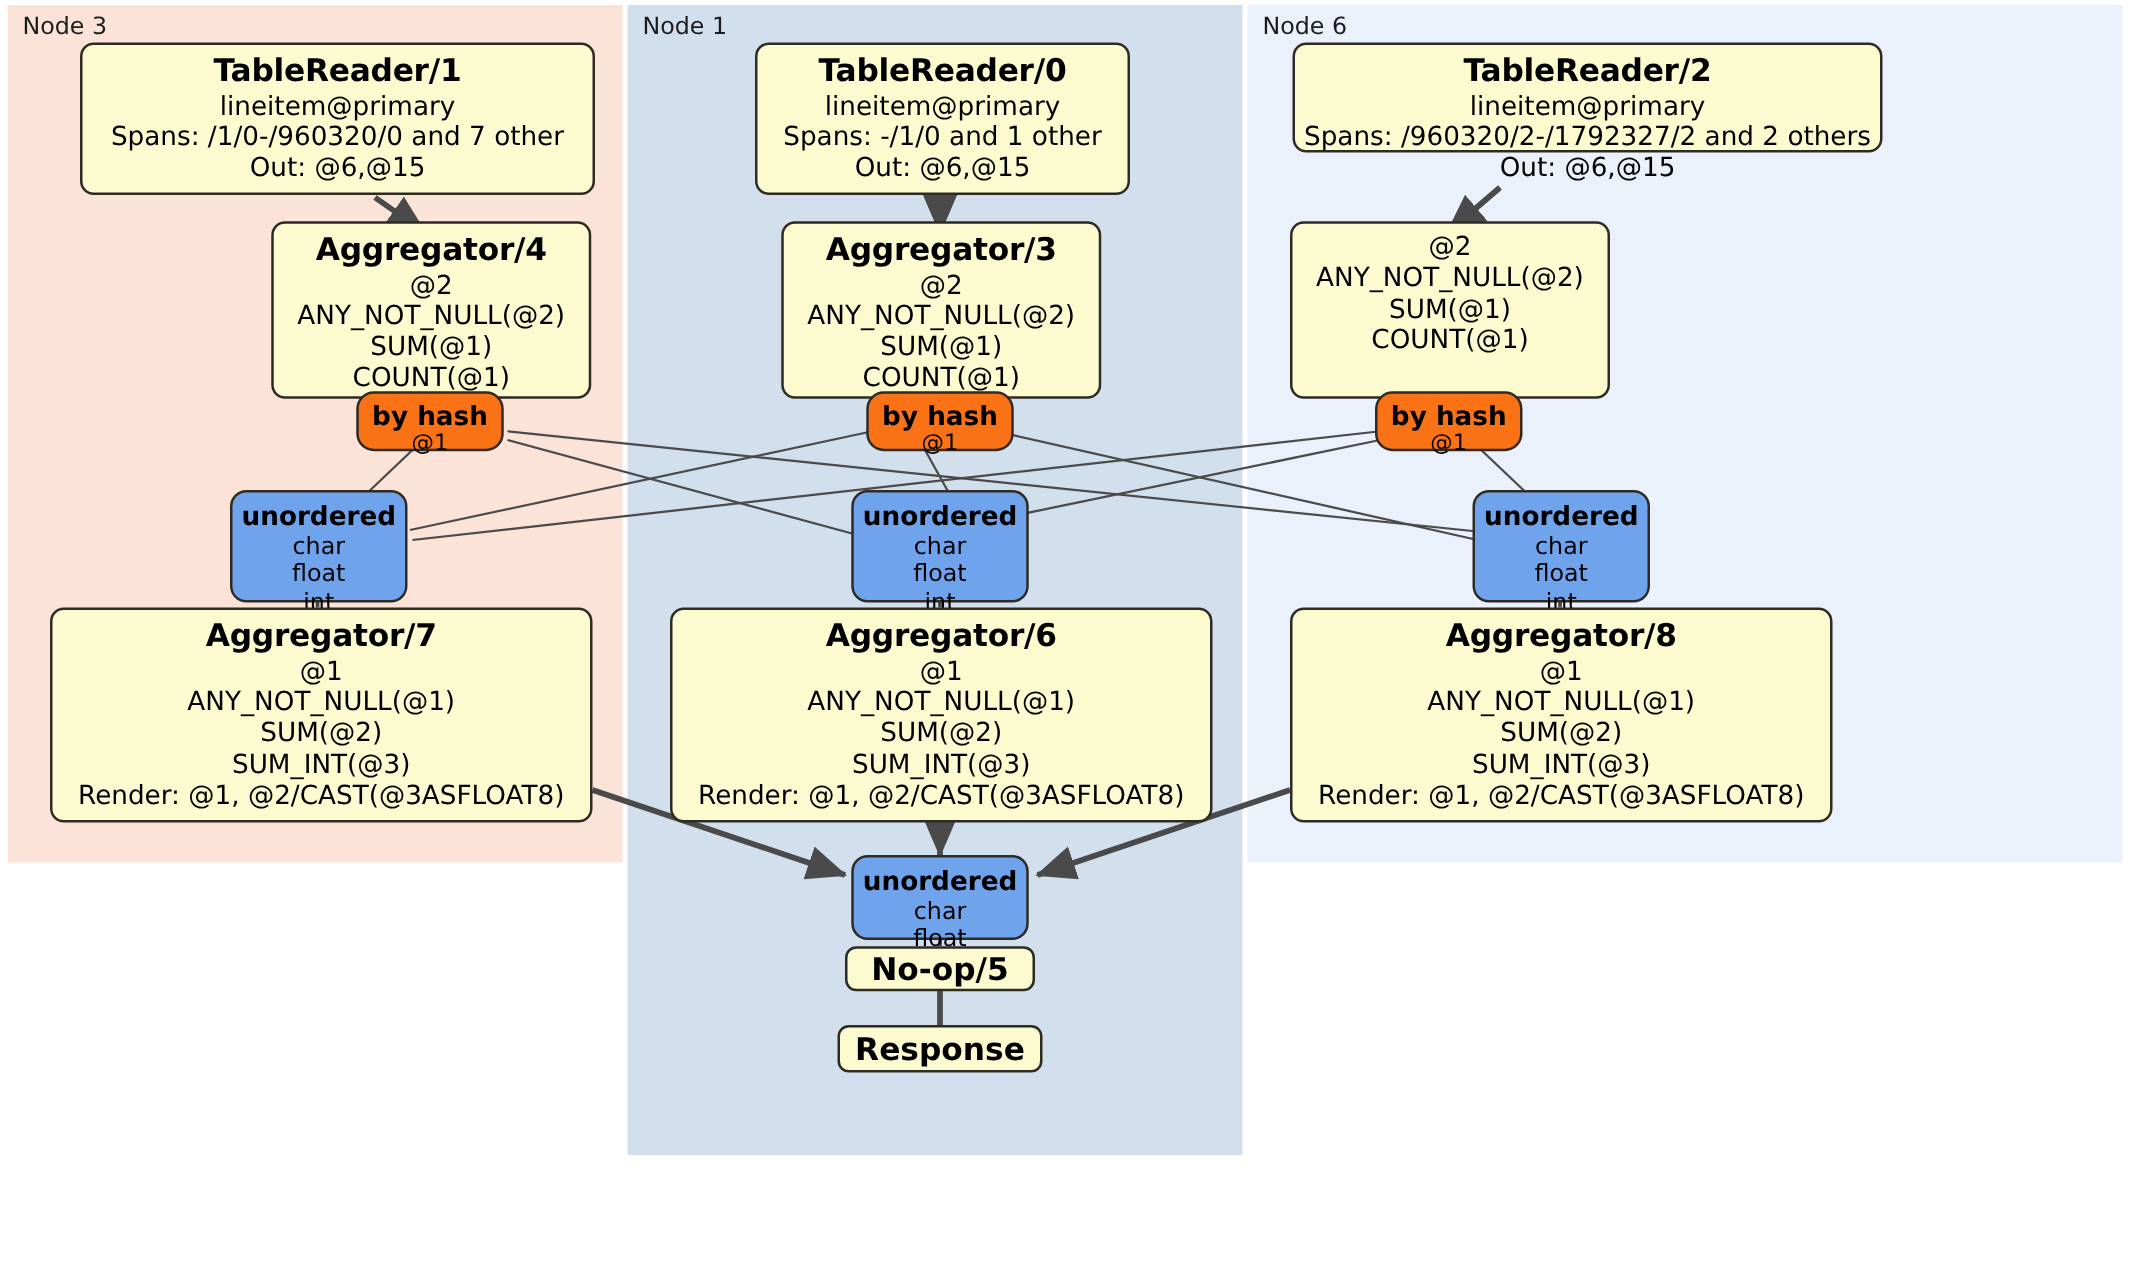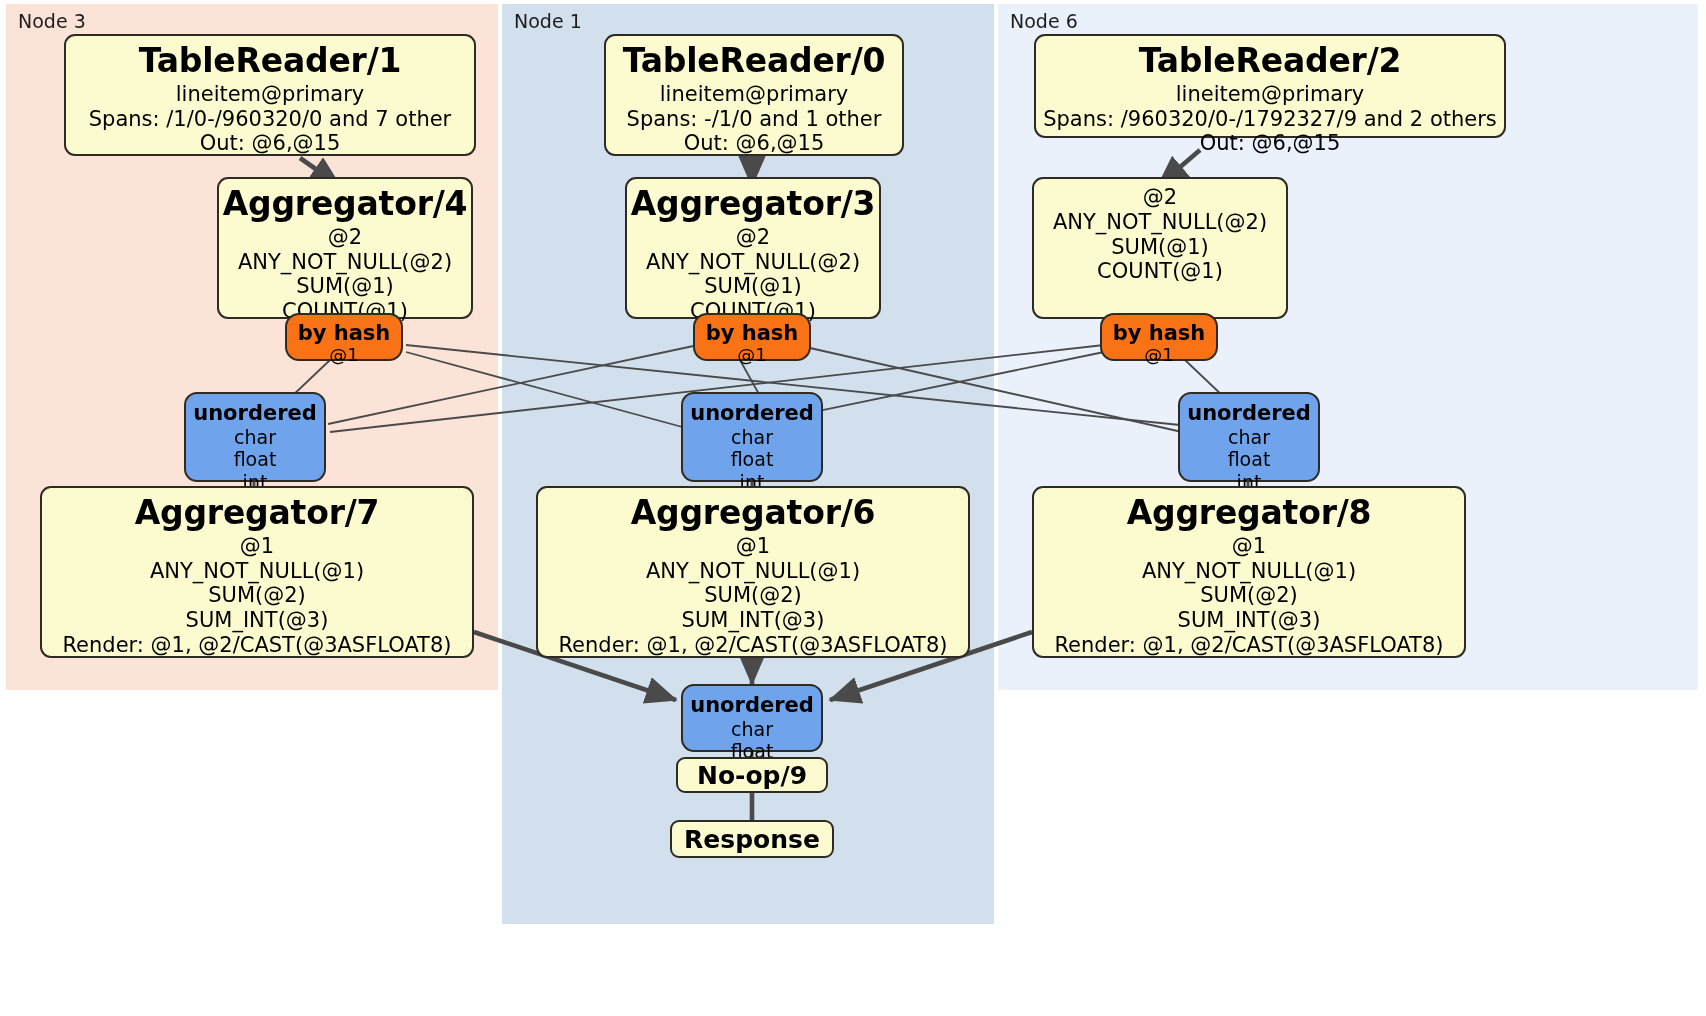--- a/index.html
+++ b/index.html
@@ -45,21 +45,21 @@
     background: #fbfbcf;
     border: 2.2px solid #2e2a24;
     border-radius: 11px;
     text-align: center;
     color: #000000;
     padding-top: 6px;
     line-height: 1.18;
   }
   .proc-title {
     font-weight: bold;
-    font-size: 33px;
+    font-size: 25px;
     letter-spacing: -0.2px;
     display: block;
     margin-bottom: 1px;
   }
   .proc-line {
     font-size: 21px;
     display: block;
     white-space: nowrap;
   }
   .small-box {
@@ -180,24 +180,24 @@
     <span class="proc-line">Out: @6,@15</span>
   </div>
 
   <div class="proc-box" style="left:604px; top:34px; width:300px; height:122px;">
     <span class="proc-title">TableReader/0</span>
     <span class="proc-line">lineitem@primary</span>
     <span class="proc-line">Spans: -/1/0 and 1 other</span>
     <span class="proc-line">Out: @6,@15</span>
   </div>
 
-  <div class="proc-box" style="left:1034px; top:34px; width:472px; height:104px;">
+  <div class="proc-box" style="left:1034px; top:34px; width:472px; height:88px;">
     <span class="proc-title">TableReader/2</span>
     <span class="proc-line">lineitem@primary</span>
-    <span class="proc-line">Spans: /960320/0-/1792327/9 and 2 others</span>
+    <span class="proc-line">Spans: /960320/2-/1792327/2 and 2 others</span>
     <span class="proc-line">Out: @6,@15</span>
   </div>
 
   <div class="proc-box" style="left:217px; top:177px; width:256px; height:142px;">
     <span class="proc-title">Aggregator/4</span>
     <span class="proc-line">@2</span>
     <span class="proc-line">ANY_NOT_NULL(@2)</span>
     <span class="proc-line">SUM(@1)</span>
     <span class="proc-line">COUNT(@1)</span>
   </div>
@@ -280,20 +280,20 @@
     <span class="proc-line">Render: @1, @2/CAST(@3ASFLOAT8)</span>
   </div>
 
   <div class="sync-box" style="left:681px; top:684px; width:142px; height:68px;">
     <span class="sync-title">unordered</span>
     <span class="sync-line">char</span>
     <span class="sync-line">float</span>
   </div>
 
   <div class="small-box" style="left:676px; top:757px; width:152px; height:36px;">
-    <span>No-op/9</span>
+    <span>No-op/5</span>
   </div>
 
   <div class="small-box" style="left:670px; top:820px; width:164px; height:38px;">
     <span>Response</span>
   </div>
 
 </div>
 
 </body></html>

